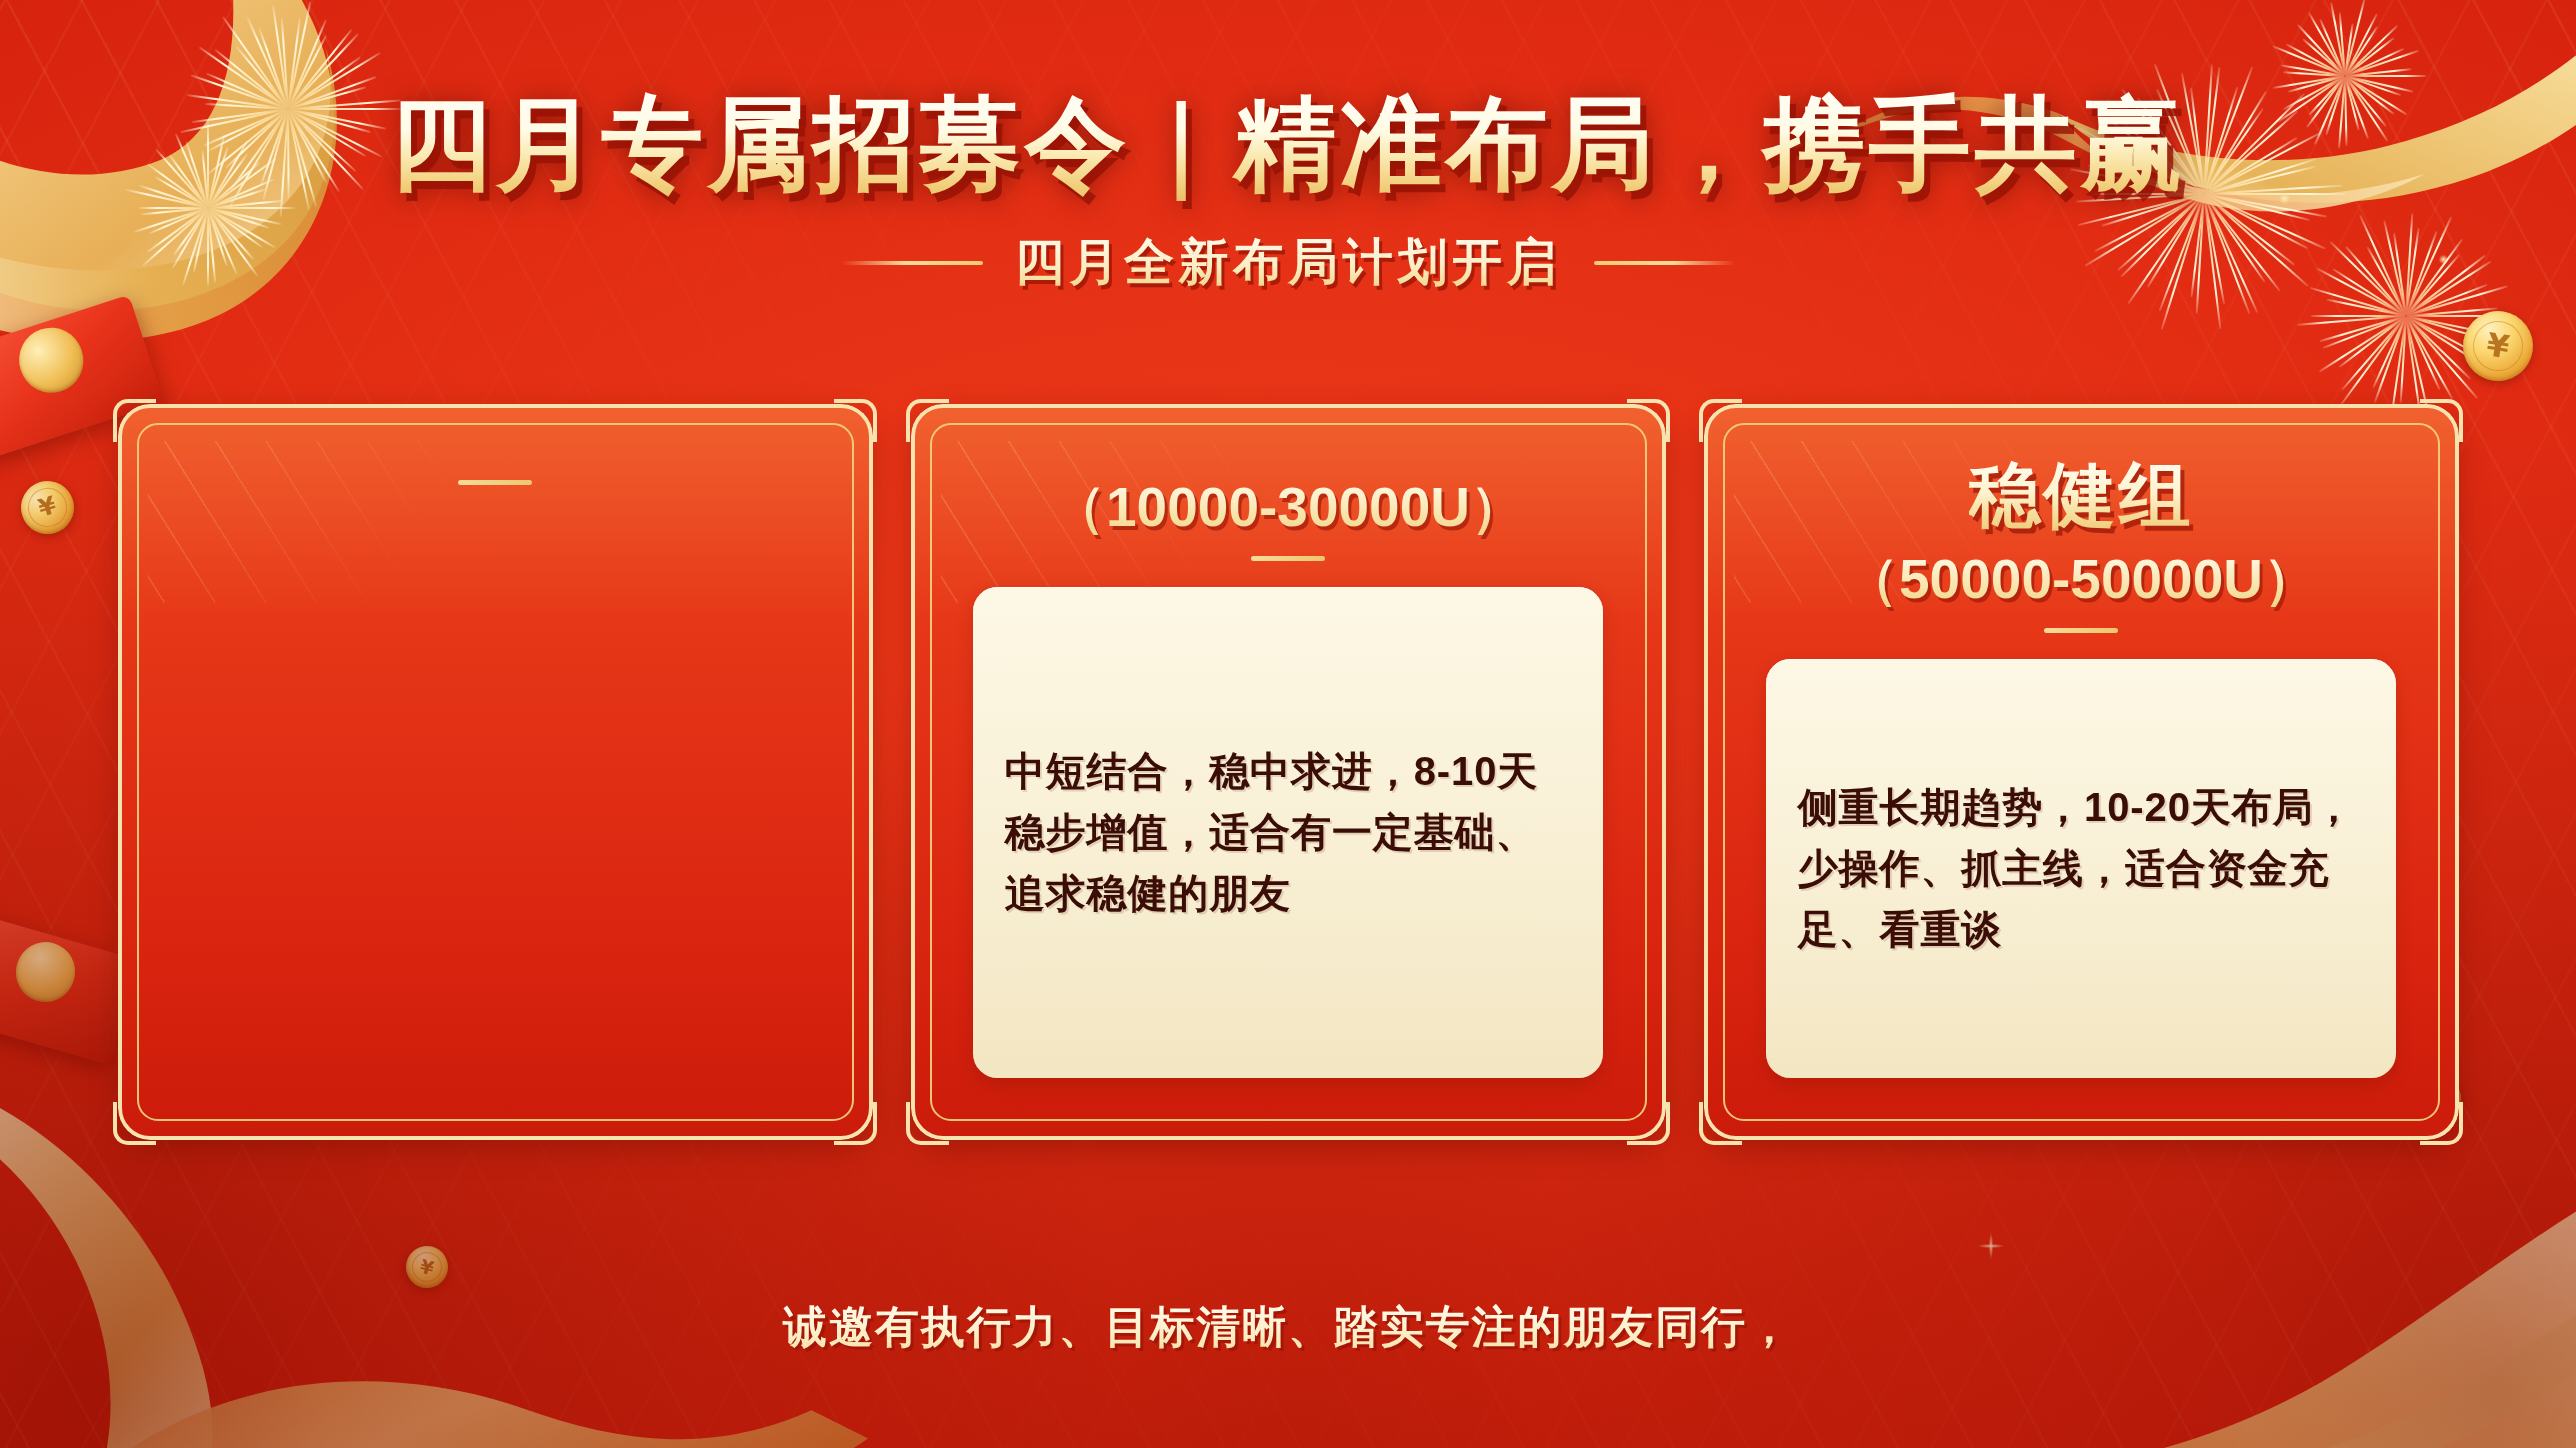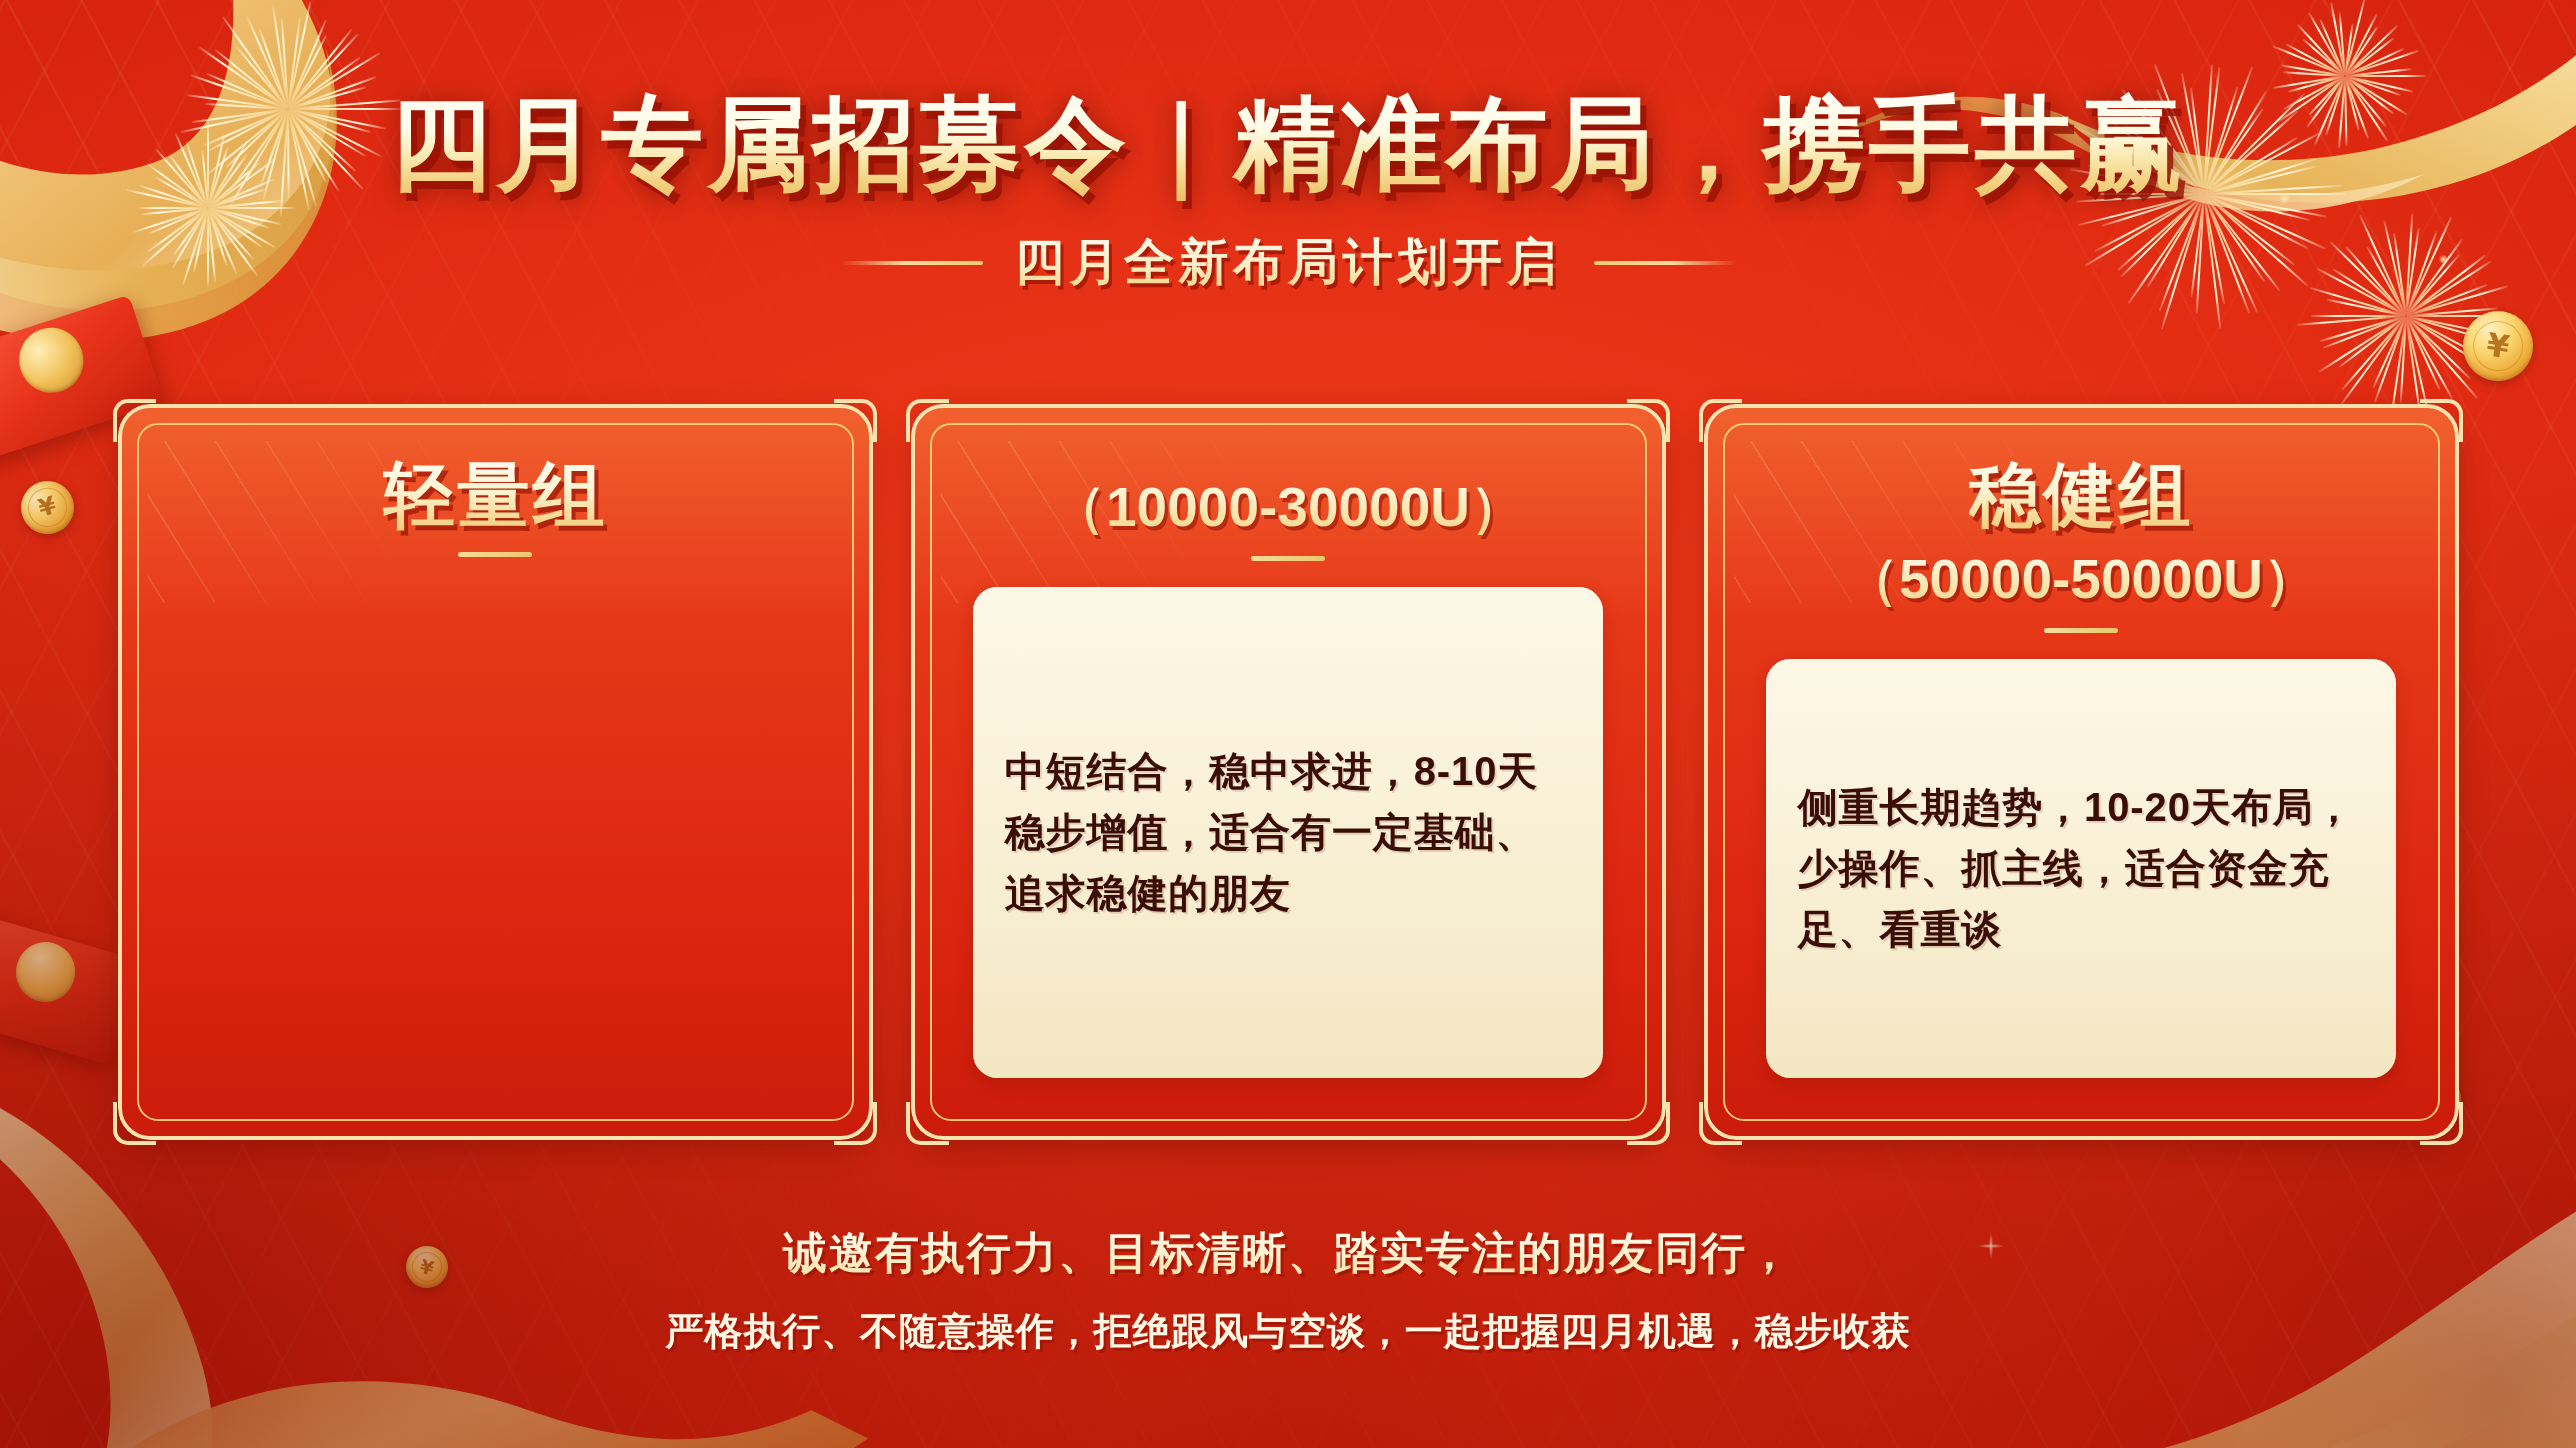--- a/index.html
+++ b/index.html
@@ -1023,21 +1023,20 @@
 
     <div class="card c1">
       <div class="frame-outer"></div>
       <div class="frame-inner"></div>
       <span class="notch n-tl"></span>
       <span class="notch n-tr"></span>
       <span class="notch n-bl"></span>
       <span class="notch n-br"></span>
       <div class="card-sheen"></div>
       <div class="card-body">
-        <div class="tier-name">轻量组</div>
         <div class="tier-div"></div>
       </div>
     </div>
 
     <div class="card c2">
       <div class="frame-outer"></div>
       <div class="frame-inner"></div>
       <span class="notch n-tl"></span>
       <span class="notch n-tr"></span>
       <span class="notch n-bl"></span>
@@ -1066,17 +1065,16 @@
         <div class="tier-div"></div>
         <div class="desc-panel">
           <div class="desc-text">侧重长期趋势，10-20天布局，少操作、抓主线，适合资金充足、看重谈</div>
         </div>
       </div>
     </div>
   </div>
 
   <div class="footer">
     <div class="f1">诚邀有执行力、目标清晰、踏实专注的朋友同行，</div>
-    <div class="f2">严格执行、不随意操作，拒绝跟风与空谈，一起把握四月机遇，稳步收获</div>
   </div>
 
 </div>
 
 
 </body></html>

